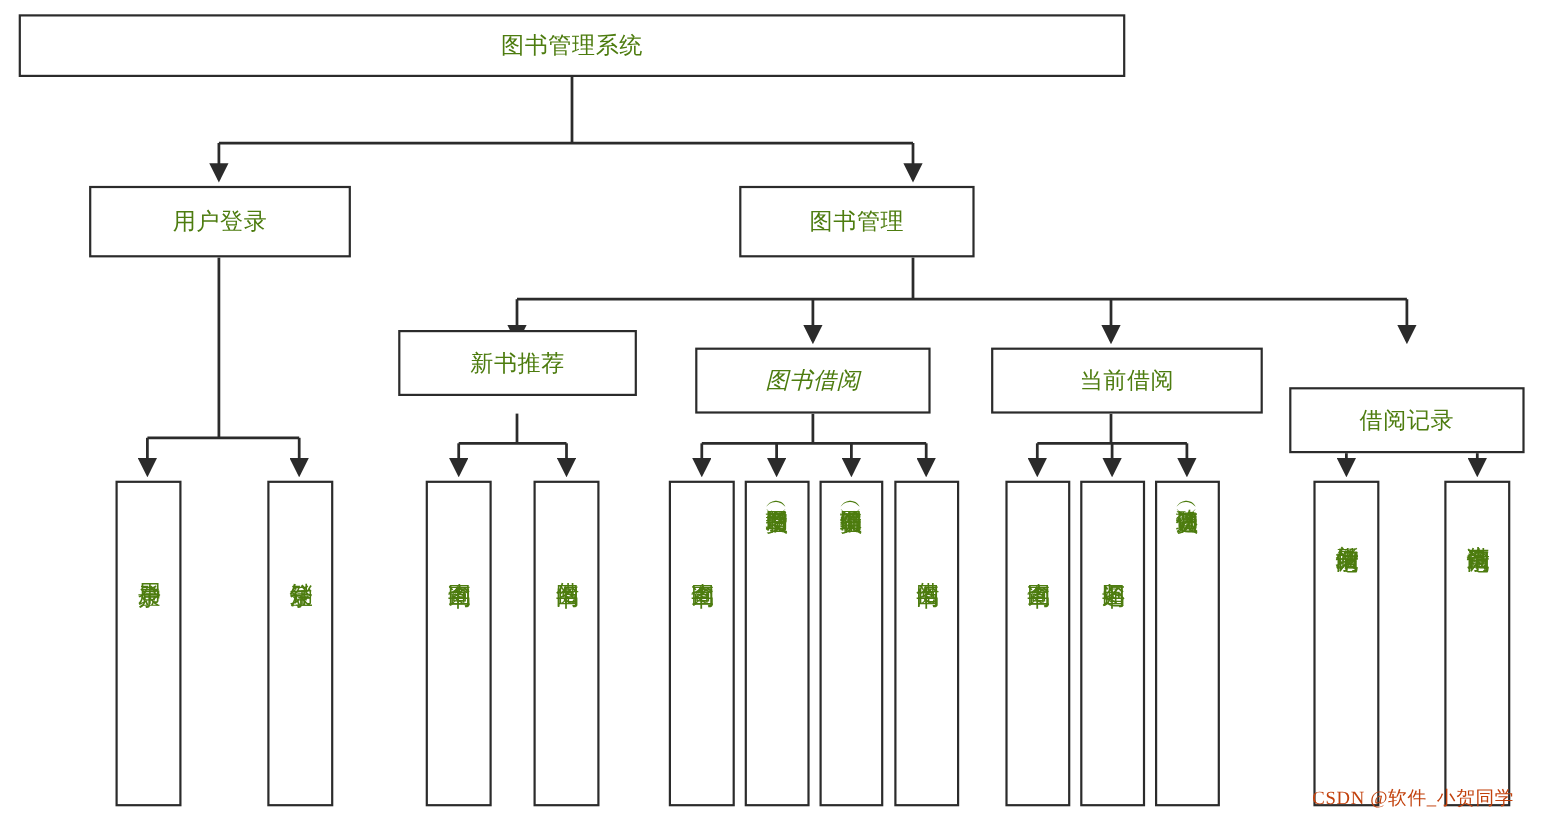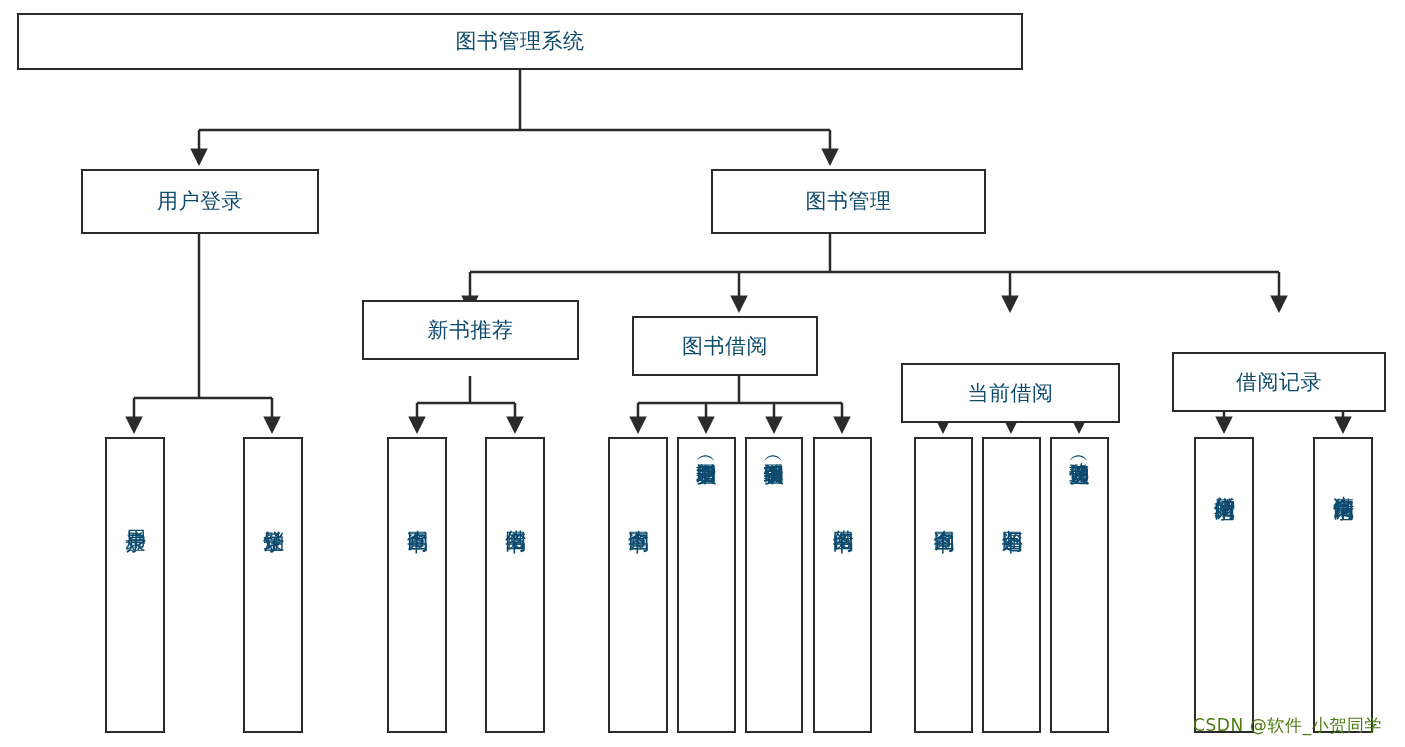--- a/index.html
+++ b/index.html
@@ -31,21 +31,21 @@
     position: absolute;
     box-sizing: border-box;
     background: #ffffff;
     border: 2.5px solid #2b2b2b;
     display: flex;
     align-items: center;
     justify-content: center;
     overflow: hidden;
   }
   .node .label {
-    color: #0c4a6e;
+    color: #4d7c0f;
     letter-spacing: 0.5px;
     line-height: 1.18;
     text-align: left;
     white-space: pre;
   }
   .node.horiz .label {
     writing-mode: horizontal-tb;
     font-size: 21px;
   }
   .node.root .label {
@@ -67,24 +67,25 @@
   }
   .node.vert.tall-text .label {
     font-size: 20px;
     letter-spacing: 0.5px;
   }
   .watermark {
     position: absolute;
     left: 1193px;
     top: 714px;
     font-size: 17px;
-    color: #4d7c0f;
+    color: #c2410c;
     letter-spacing: 0.6px;
     white-space: nowrap;
     user-select: none;
+    font-family: Liberation Serif, serif;
   }
 </style>
 </head>
 <body>
 
 <div id="canvas">
 
   <svg id="edges" viewBox="0 0 1405 747" xmlns="http://www.w3.org/2000/svg">
     <defs>
       <marker id="arrow" viewBox="0 0 12 12" refX="10" refY="6" markerWidth="7" markerHeight="7" orient="auto-start-reverse">
@@ -135,31 +136,31 @@
     </g>
   </svg>
 
   <div class="node root horiz" style="left:17px; top:13px; width:1006px; height:57px;">
     <span class="label">图书管理系统</span>
   </div>
 
   <div class="node horiz" style="left:81px; top:169px; width:238px; height:65px;">
     <span class="label">用户登录</span>
   </div>
-  <div class="node horiz" style="left:711px; top:169px; width:275px; height:65px;">
+  <div class="node horiz" style="left:672px; top:169px; width:214px; height:65px;">
     <span class="label">图书管理</span>
   </div>
 
   <div class="node horiz" style="left:362px; top:300px; width:217px; height:60px;">
     <span class="label">新书推荐</span>
   </div>
-  <div class="node horiz" style="left:632px; top:316px; width:186px; height:60px;">
+  <div class="node horiz" style="left:632px; top:316px; width:214px; height:60px;font-style:italic;">
     <span class="label">图书借阅</span>
   </div>
-  <div class="node horiz" style="left:901px; top:316px; width:219px; height:60px;margin-top:47px;">
+  <div class="node horiz" style="left:901px; top:316px; width:247px; height:60px;">
     <span class="label">当前借阅</span>
   </div>
   <div class="node horiz" style="left:1172px; top:316px; width:214px; height:60px;margin-top:36px;">
     <span class="label">借阅记录</span>
   </div>
 
   <div class="node vert" style="left:105px; top:437px; width:60px; height:296px; padding-top:74px;">
     <span class="label">用户登录</span>
   </div>
   <div class="node vert" style="left:243px; top:437px; width:60px; height:296px; padding-top:74px;">

